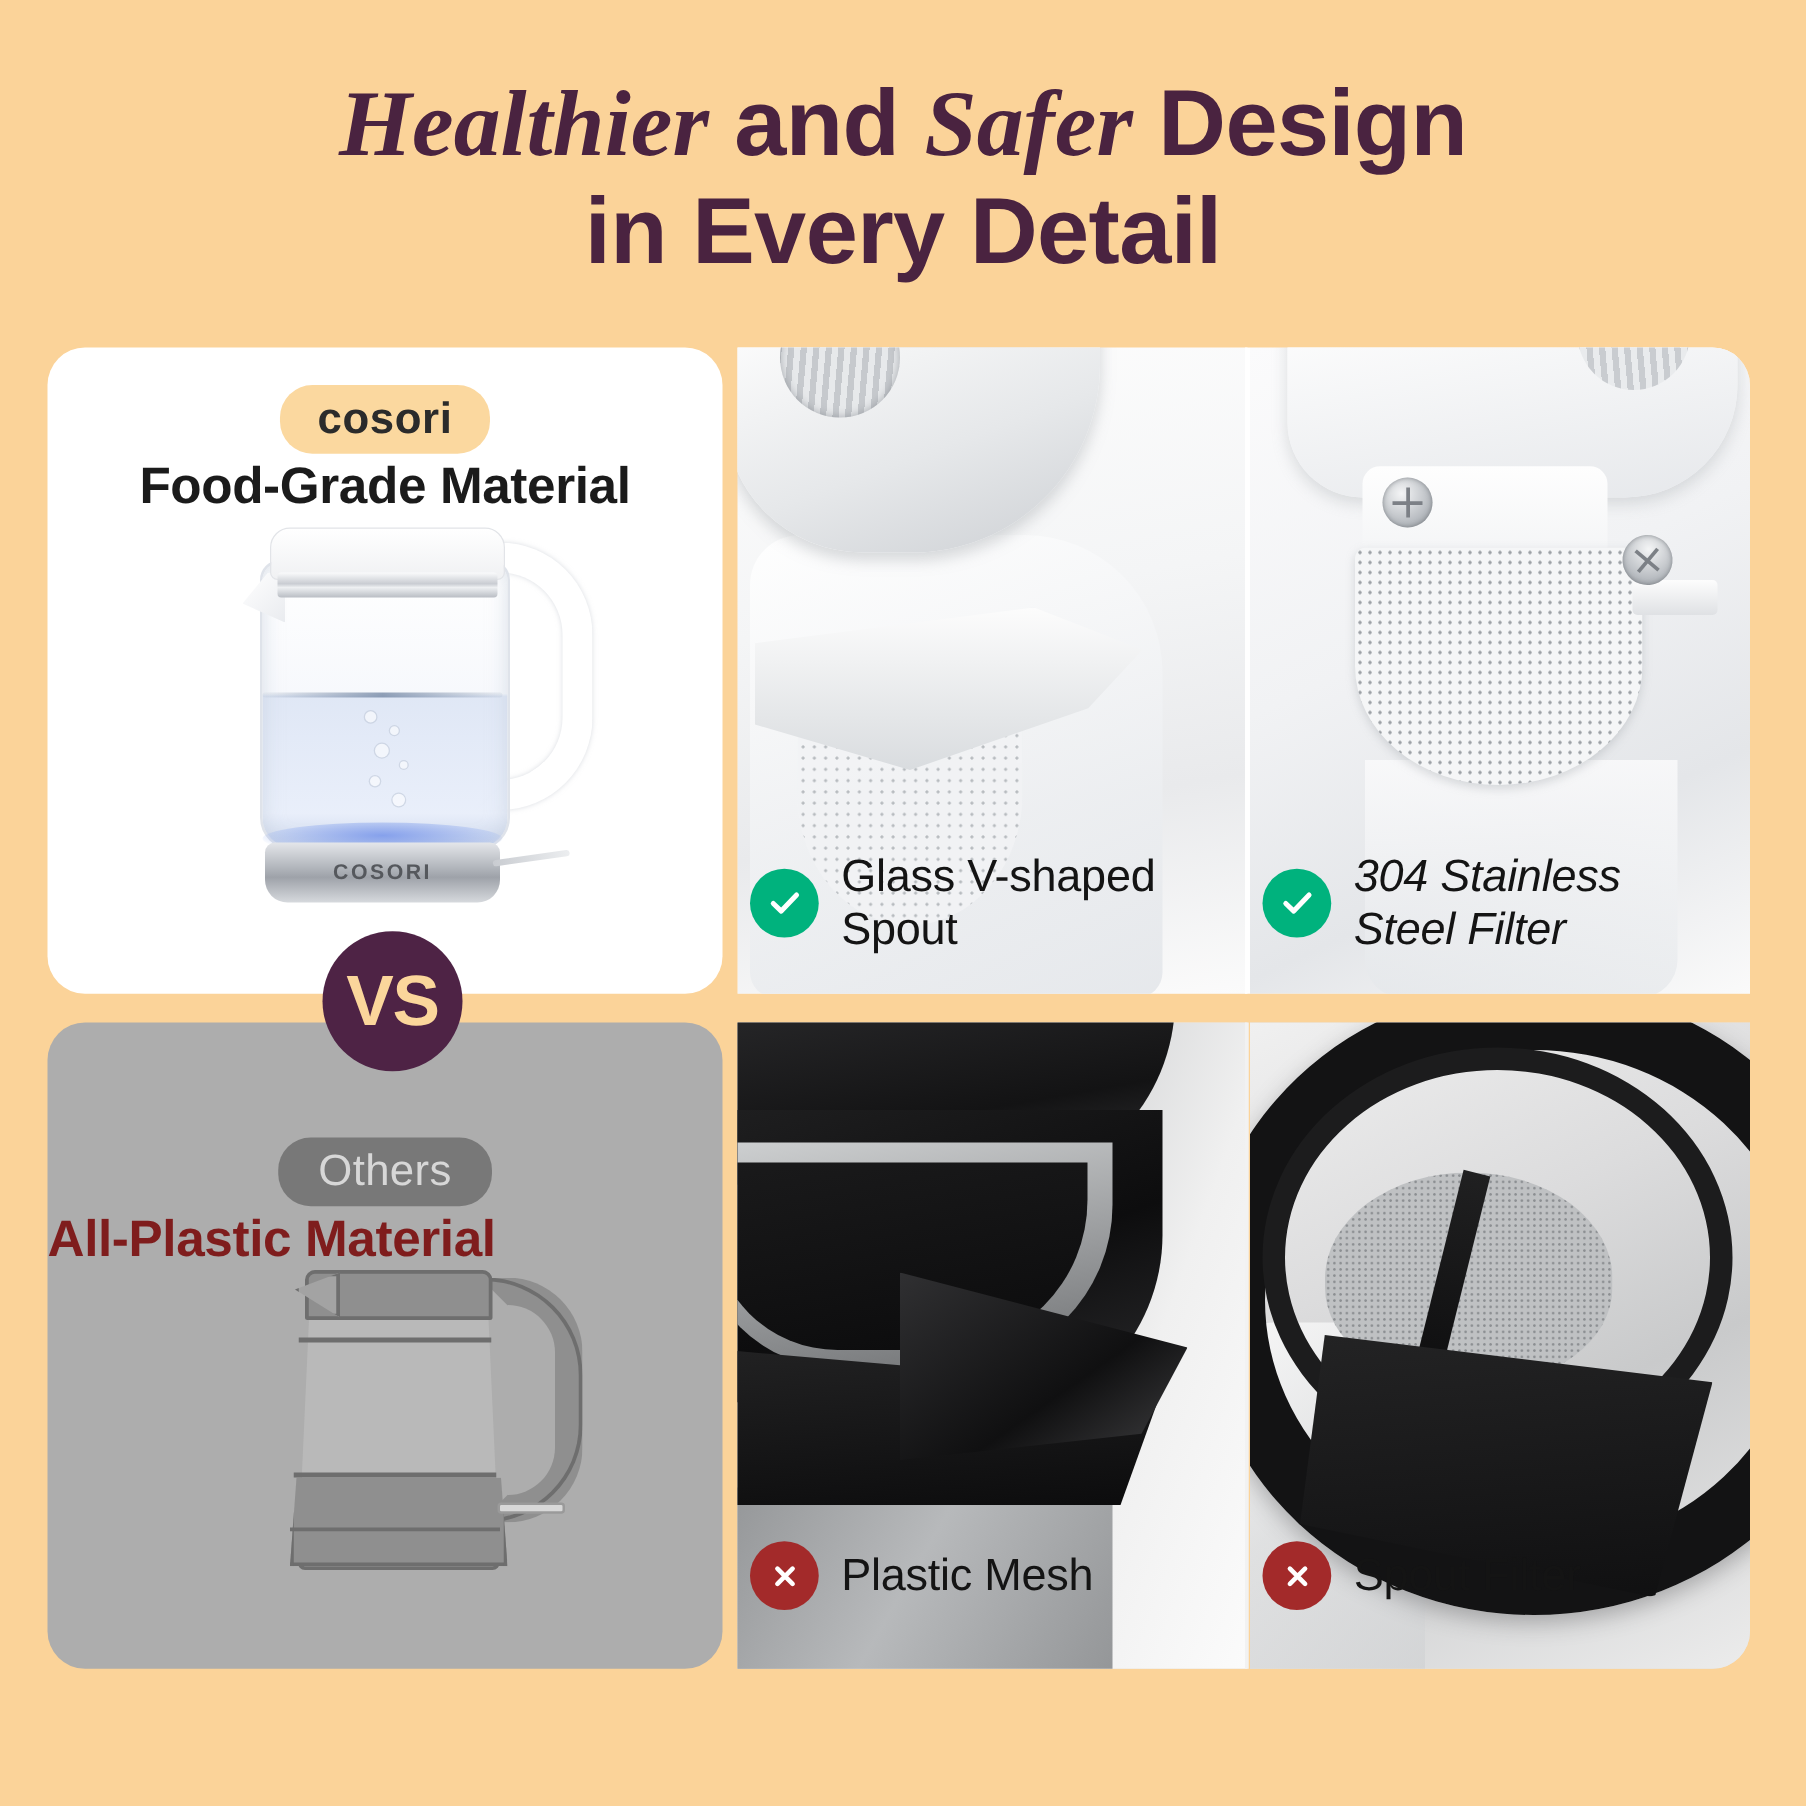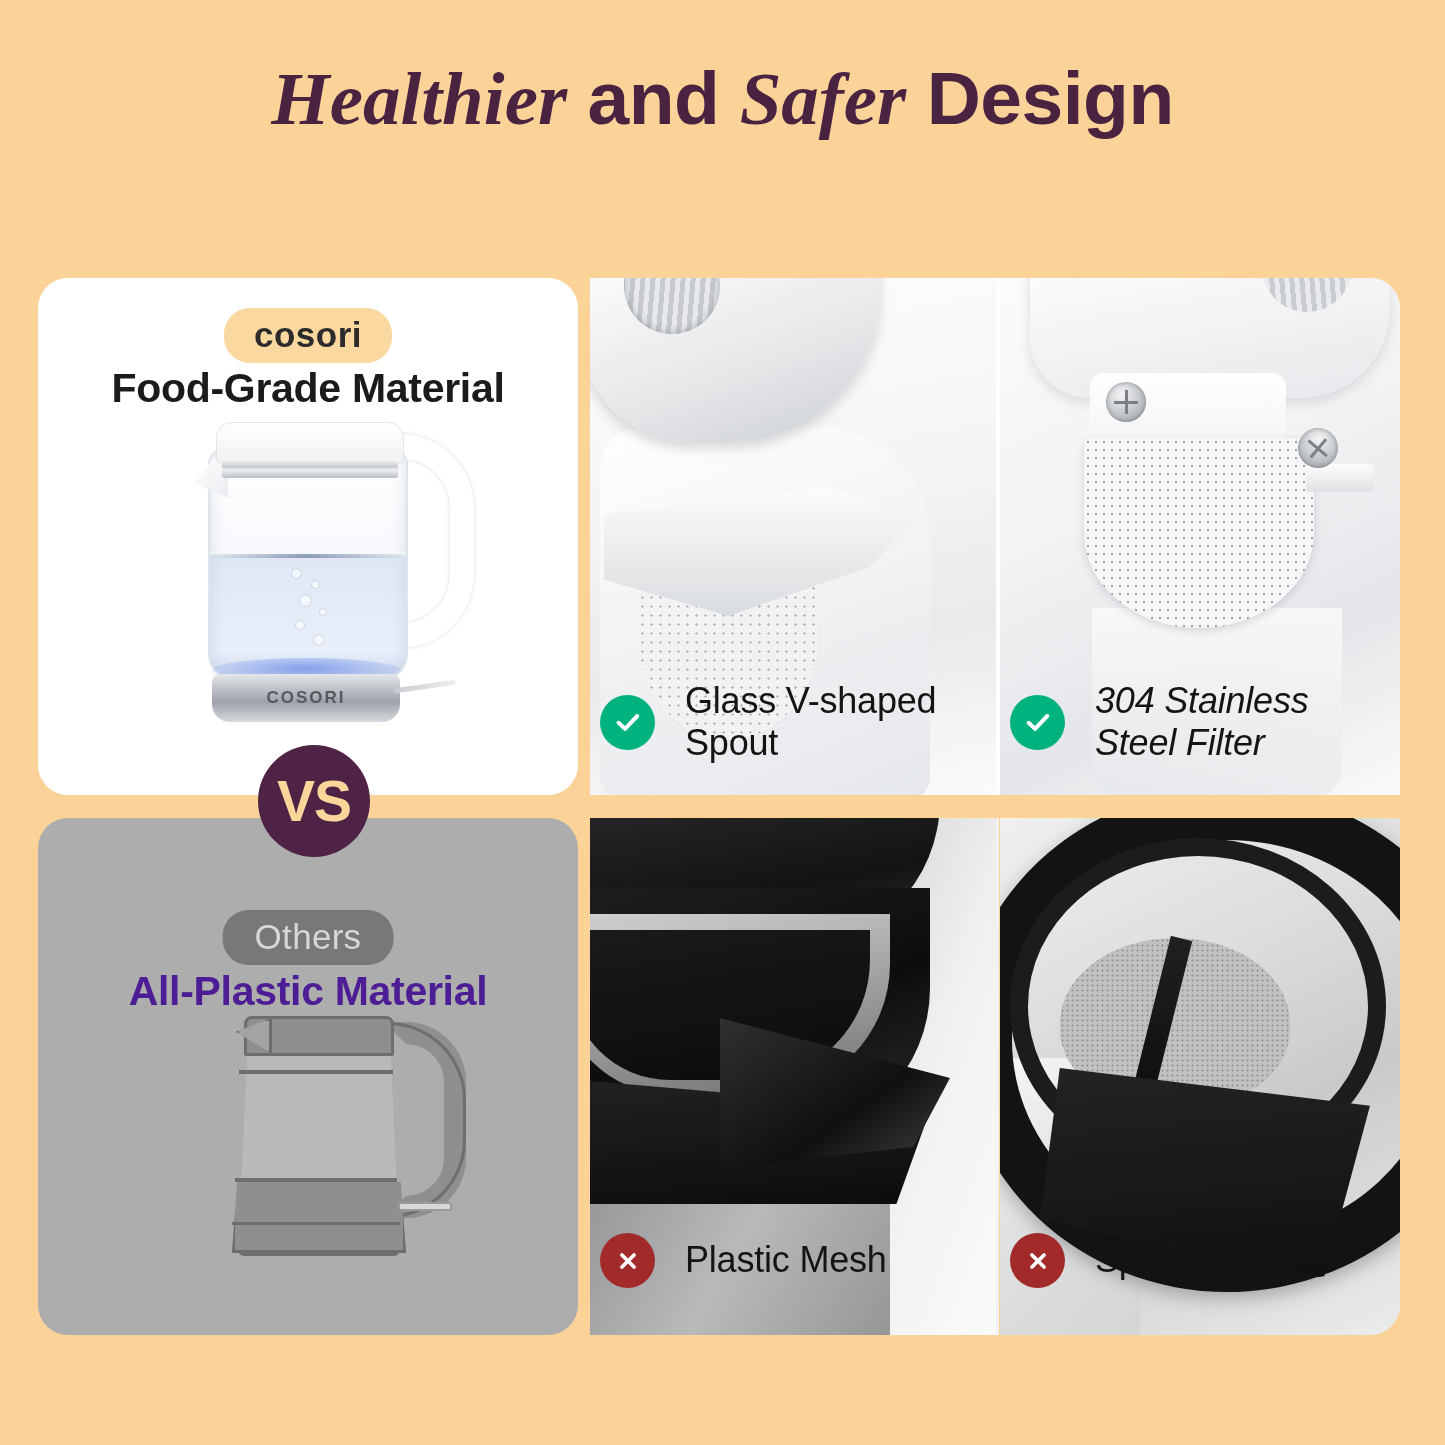--- a/index.html
+++ b/index.html
@@ -60,35 +60,35 @@
     position:absolute;left:0;top:87px;width:540px;text-align:center;
     color:#1b1b1b;font-size:41px;font-weight:700;letter-spacing:-0.3px;
   }
   .others-pill{
     position:absolute;left:50%;transform:translateX(-50%);top:92px;
     background:#787878;color:#d7d7d7;
     padding:9px 32px 11px;border-radius:26px;
     font-size:35px;font-weight:500;letter-spacing:0.3px;line-height:1;
   }
   .card-title-b{
-    position:absolute;left:0;top:150px;width:540px;text-align:center;
-    color:#4c1d95;font-size:41px;font-weight:700;letter-spacing:-0.3px;
+    position:absolute;left:0;top:150px;width:540px;
+    color:#7f1d1d;font-size:41px;font-weight:700;letter-spacing:-0.3px;
   }
 
   
   .vs-badge{
     position:absolute;left:258px;top:745px;width:112px;height:112px;
     border-radius:50%;background:#4e2345;
     display:flex;align-items:center;justify-content:center;
     color:#fbd69b;font-size:57px;font-weight:800;letter-spacing:-1px;
     z-index:40;
   }
 
   
-  .feat{position:absolute;display:flex;align-items:center;gap:30px;z-index:20;}
+  .feat{position:absolute;display:flex;align-items:center;gap:18px;z-index:20;}
   .badge{
     width:55px;height:55px;border-radius:50%;flex:0 0 55px;
     display:flex;align-items:center;justify-content:center;
   }
   .badge.good{background:#00b27d;}
   .badge.bad{background:#a32a2a;}
   .badge svg{display:block;}
   .feat-label{
     color:#141414;font-size:36px;font-weight:500;line-height:1.17;
     letter-spacing:-0.2px;white-space:pre-line;
@@ -260,20 +260,21 @@
     background:linear-gradient(140deg,rgba(255,255,255,.8),rgba(205,207,209,.6));
     border-radius:60px 10px 0 0;}
 </style>
 </head>
 <body>
 
 <div class="stage">
 
   <div class="headline">
     <span class="ln"><span class="em">Healthier</span><span> and </span><span class="em">Safer</span><span> Design</span></span>
+    <span class="ln">in Every Detail</span>
   </div>
 
   <div class="grid">
 
     <div class="panel p-tl">
       <div class="brand-pill">cosori</div>
       <div class="card-title">Food-Grade Material</div>
 
       <div class="kettle-wrap">
         <div class="k-handle"></div>

